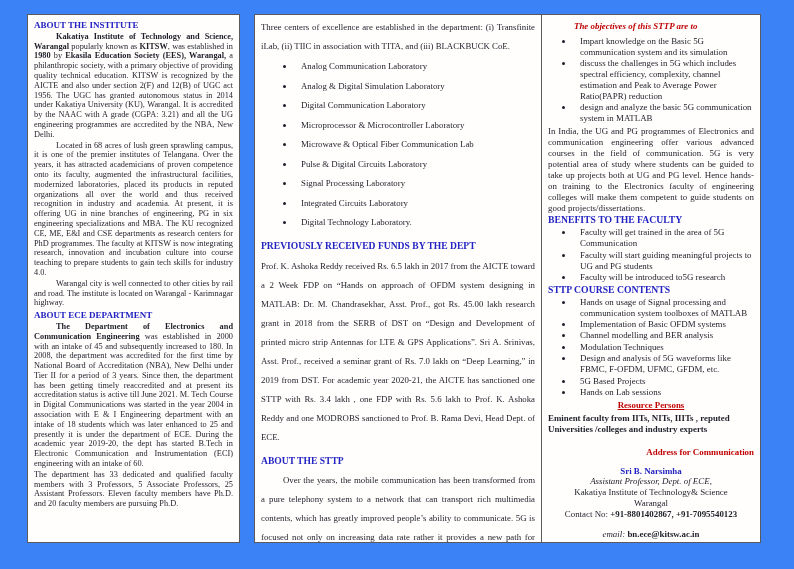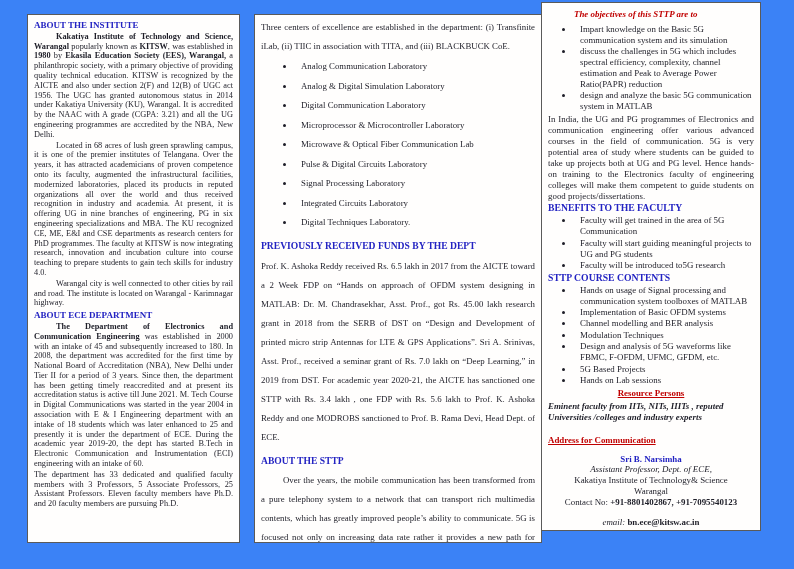--- a/index.html
+++ b/index.html
@@ -2,33 +2,33 @@
 <html><head>
 <meta charset="utf-8">
 <style>
   html,body{margin:0;padding:0;background:#ffffff;}
   .page{position:relative;width:794px;height:569px;background:#3b82f6;overflow:hidden;
         font-family:"Liberation Serif",serif;color:#1e1e28;}
   .box{position:absolute;border:1px solid #5a5a5a;background:#fffefd;box-sizing:border-box;
        padding:3px 6px 2px 6px;text-align:justify;overflow:hidden;}
   .box-left{left:27px;top:14px;width:213px;height:529px;font-size:8.3px;line-height:9.8px;}
   .box-mid{left:254px;top:14px;width:288px;height:529px;font-size:8.8px;line-height:19px;}
-  .box-right{left:541px;top:2px;width:220px;height:529px;font-size:8.9px;line-height:10.9px;}
+  .box-right{left:541px;top:14px;width:220px;height:529px;font-size:8.9px;line-height:10.9px;}
   p{margin:0 0 1px 0;}
   .ind{text-indent:22px;}
   .h-blue{color:#2323c2;font-weight:bold;font-size:1.09em;margin:3px 0 1px 0;text-align:left;}
   .h-red-italic{color:#c00000;font-weight:bold;font-style:italic;margin:3px 0 4px 26px;text-align:left;}
   .h-red{color:#c00000;font-weight:bold;margin:4px 0 2px 0;text-align:center;}
   .h-red-underline{text-decoration:underline;}
-  .h-red-center{text-align:left;margin:12px 0 6px 0;text-decoration:underline;}
+  .h-red-center{text-align:right;margin:12px 0 6px 0;}
   ul{margin:1px 0 2px 0;padding:0 0 0 34px;list-style:disc;}
   li{margin:0 0 0.5px 0;padding-left:6px;text-align:left;}
   .box-right ul{padding-left:26px;}
   .italic{font-style:italic;}
-  .resource-note{font-weight:bold;font-style:italic;text-align:left;margin-top:2px;}
+  .resource-note{font-weight:bold;text-align:left;margin-top:2px;}
   .contact-block{text-align:center;margin-top:8px;}
   .contact-name{color:#2323c2;font-weight:bold;}
   .email-line{text-align:center;margin-top:9px;}
   .mt2{margin-top:2px;}
   .mt4{margin-top:4px;}
 </style>
 </head>
 <body>
 
 <div class="page">
@@ -47,21 +47,21 @@
     <p>Three centers of excellence are established in the department: (i) Transfinite iLab, (ii) TIIC in association with TITA, and (iii) BLACKBUCK CoE.</p>
     <ul>
         <li>Analog Communication Laboratory</li>
         <li>Analog &amp; Digital Simulation Laboratory</li>
         <li>Digital Communication Laboratory</li>
         <li>Microprocessor &amp; Microcontroller Laboratory</li>
         <li>Microwave &amp; Optical Fiber Communication  Lab</li>
         <li>Pulse &amp; Digital Circuits Laboratory</li>
         <li>Signal Processing Laboratory</li>
         <li>Integrated Circuits Laboratory</li>
-        <li>Digital Techniques Laboratory.</li>
+        <li>Digital Technology Laboratory.</li>
       </ul>
     <p class="h-blue mt4">PREVIOUSLY RECEIVED FUNDS BY THE DEPT</p>
     <p class="mt2">Prof. K. Ashoka Reddy received Rs. 6.5 lakh in 2017 from the AICTE toward a 2 Week FDP on “Hands on approach of OFDM system designing in MATLAB: Dr. M. Chandrasekhar, Asst. Prof., got Rs. 45.00 lakh research grant in 2018 from the SERB of DST on “Design and Development of printed micro strip Antennas for LTE &amp; GPS Applications”. Sri A. Srinivas, Asst. Prof., received a seminar grant of Rs. 7.0 lakh on “Deep Learning,” in 2019 from DST. For academic year 2020-21, the AICTE has sanctioned one STTP with Rs. 3.4 lakh , one FDP with Rs. 5.6 lakh to Prof. K. Ashoka Reddy and one MODROBS sanctioned to Prof. B. Rama Devi, Head Dept. of ECE.</p>
     <p class="h-blue mt4">ABOUT THE STTP</p>
     <p class="ind">Over the years, the mobile communication has been transformed from a pure telephony system to a network that can transport rich multimedia contents, which has greatly improved people’s ability to communicate. 5G is focused not only on increasing data rate rather it provides a new path for thinking. 5G would need a mobile communication network that can accommodate enormously large number of connected devices, machine to machine communication, ambient intelligence and Internet of Things. It will require enormous upgrades and new set of technologies. The parameters on which 5G system will be developed include system capacity, data throughput performance, reliability, security, latency, energy consumption, technology convergence and cost.</p>
   </div>
 
   <div class="box box-right">
     <p class="h-red-italic">The objectives of this STTP are to</p>
     <ul>

